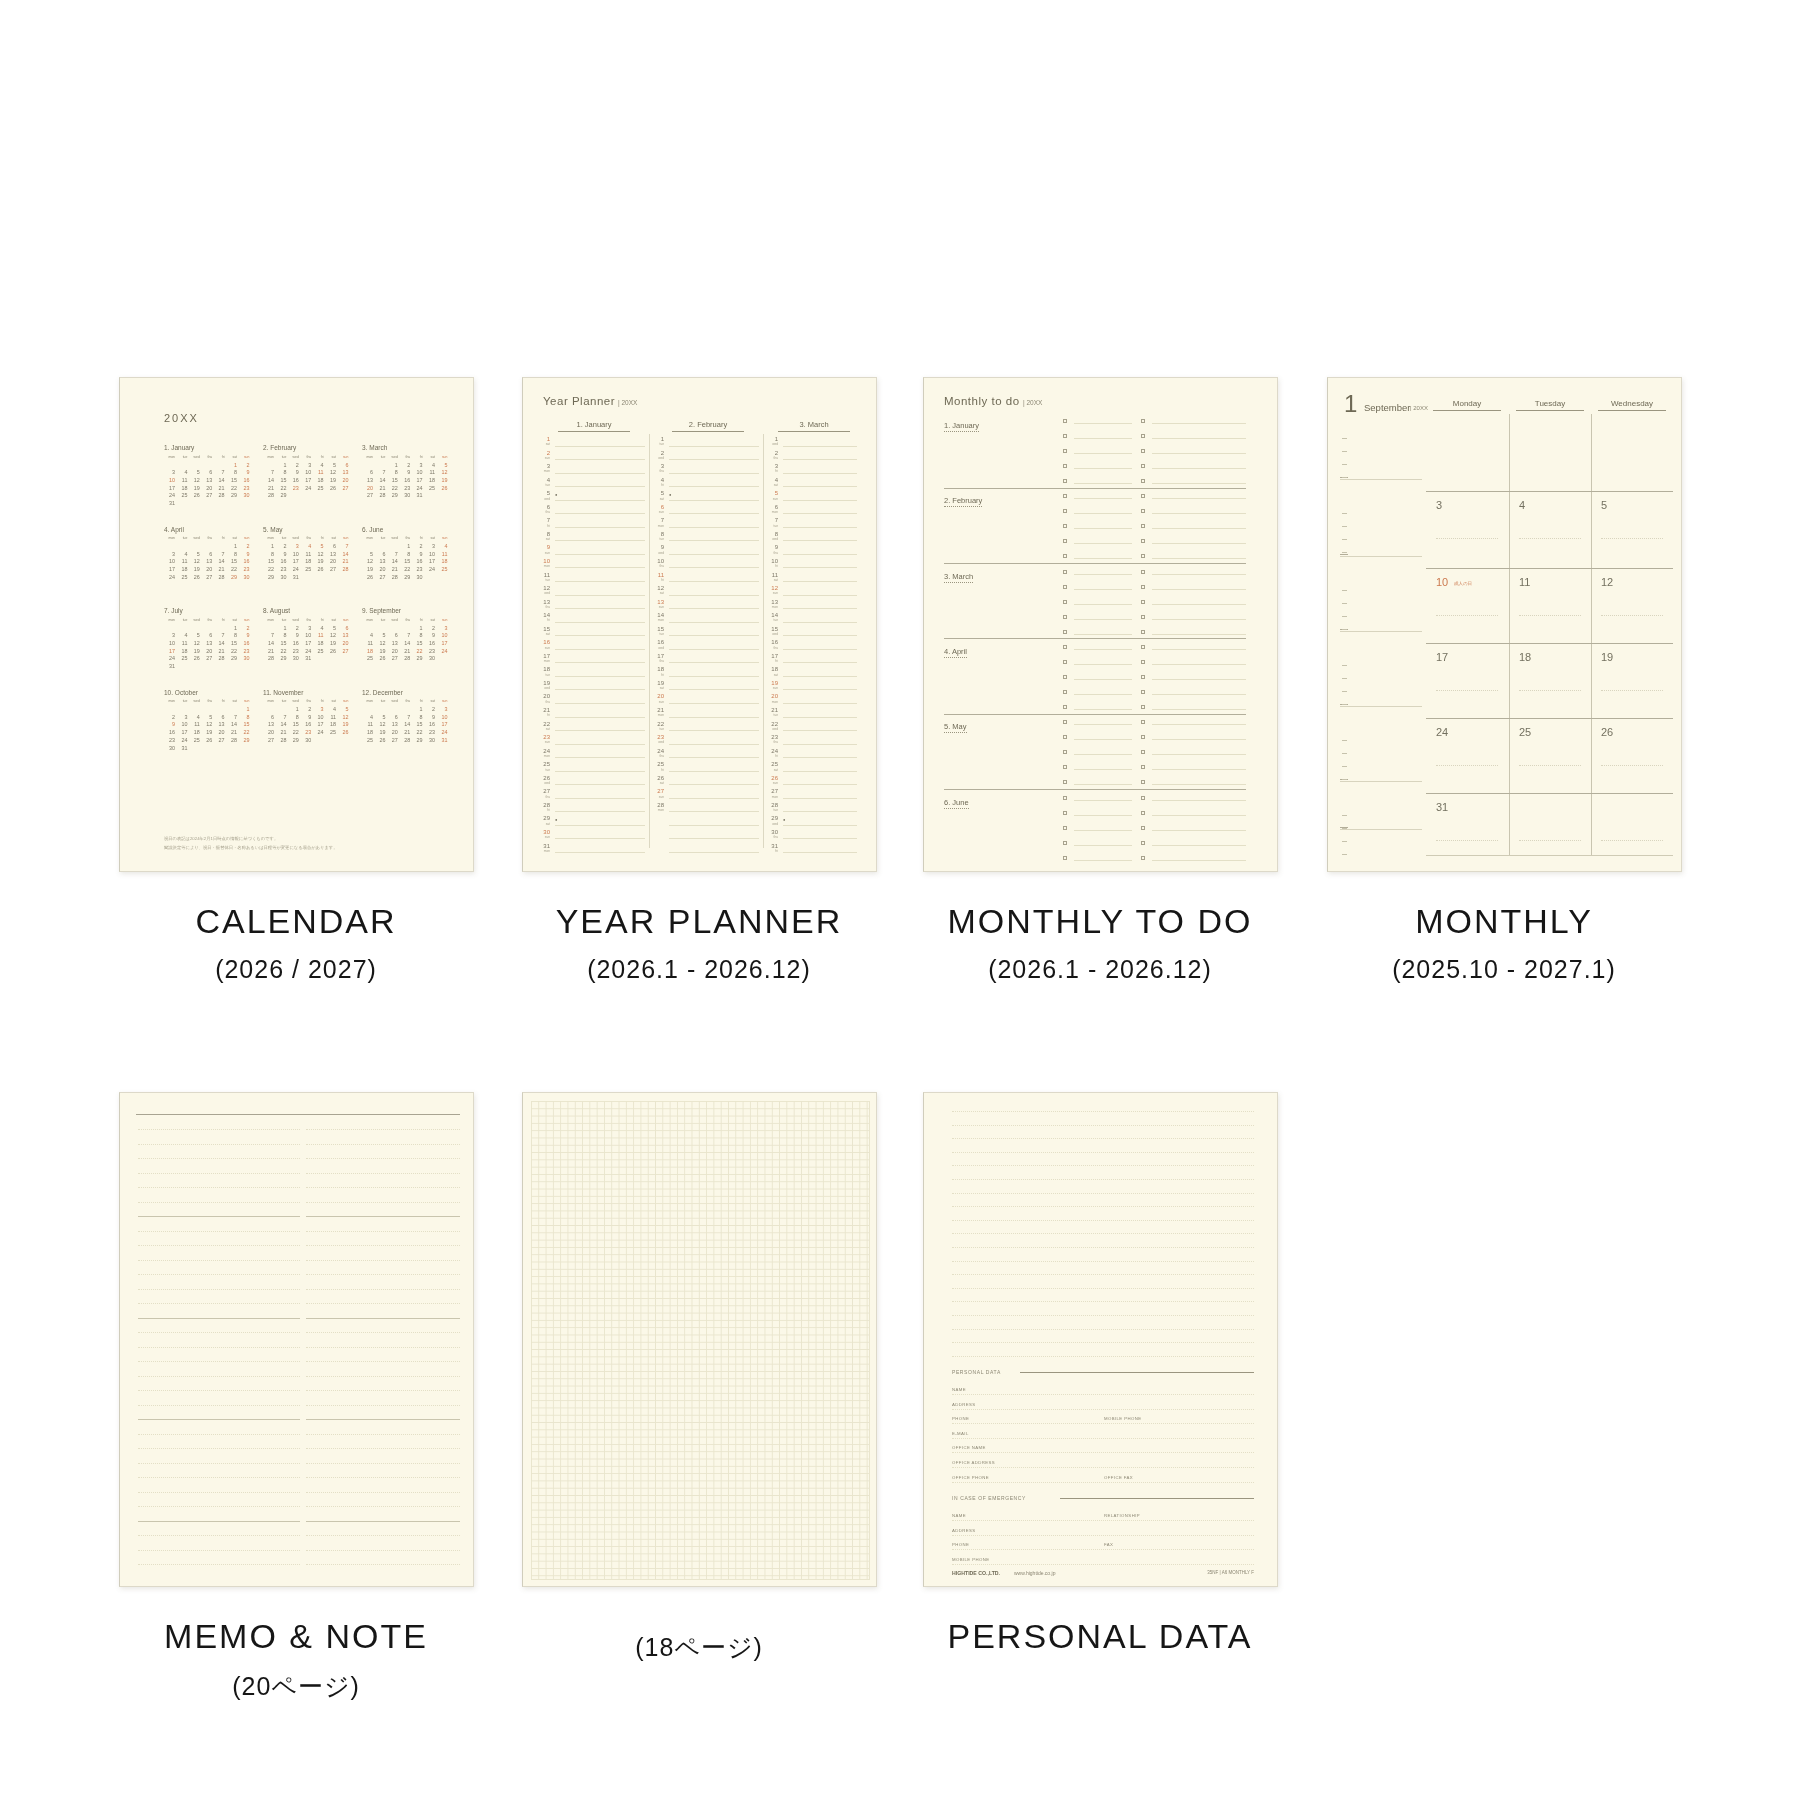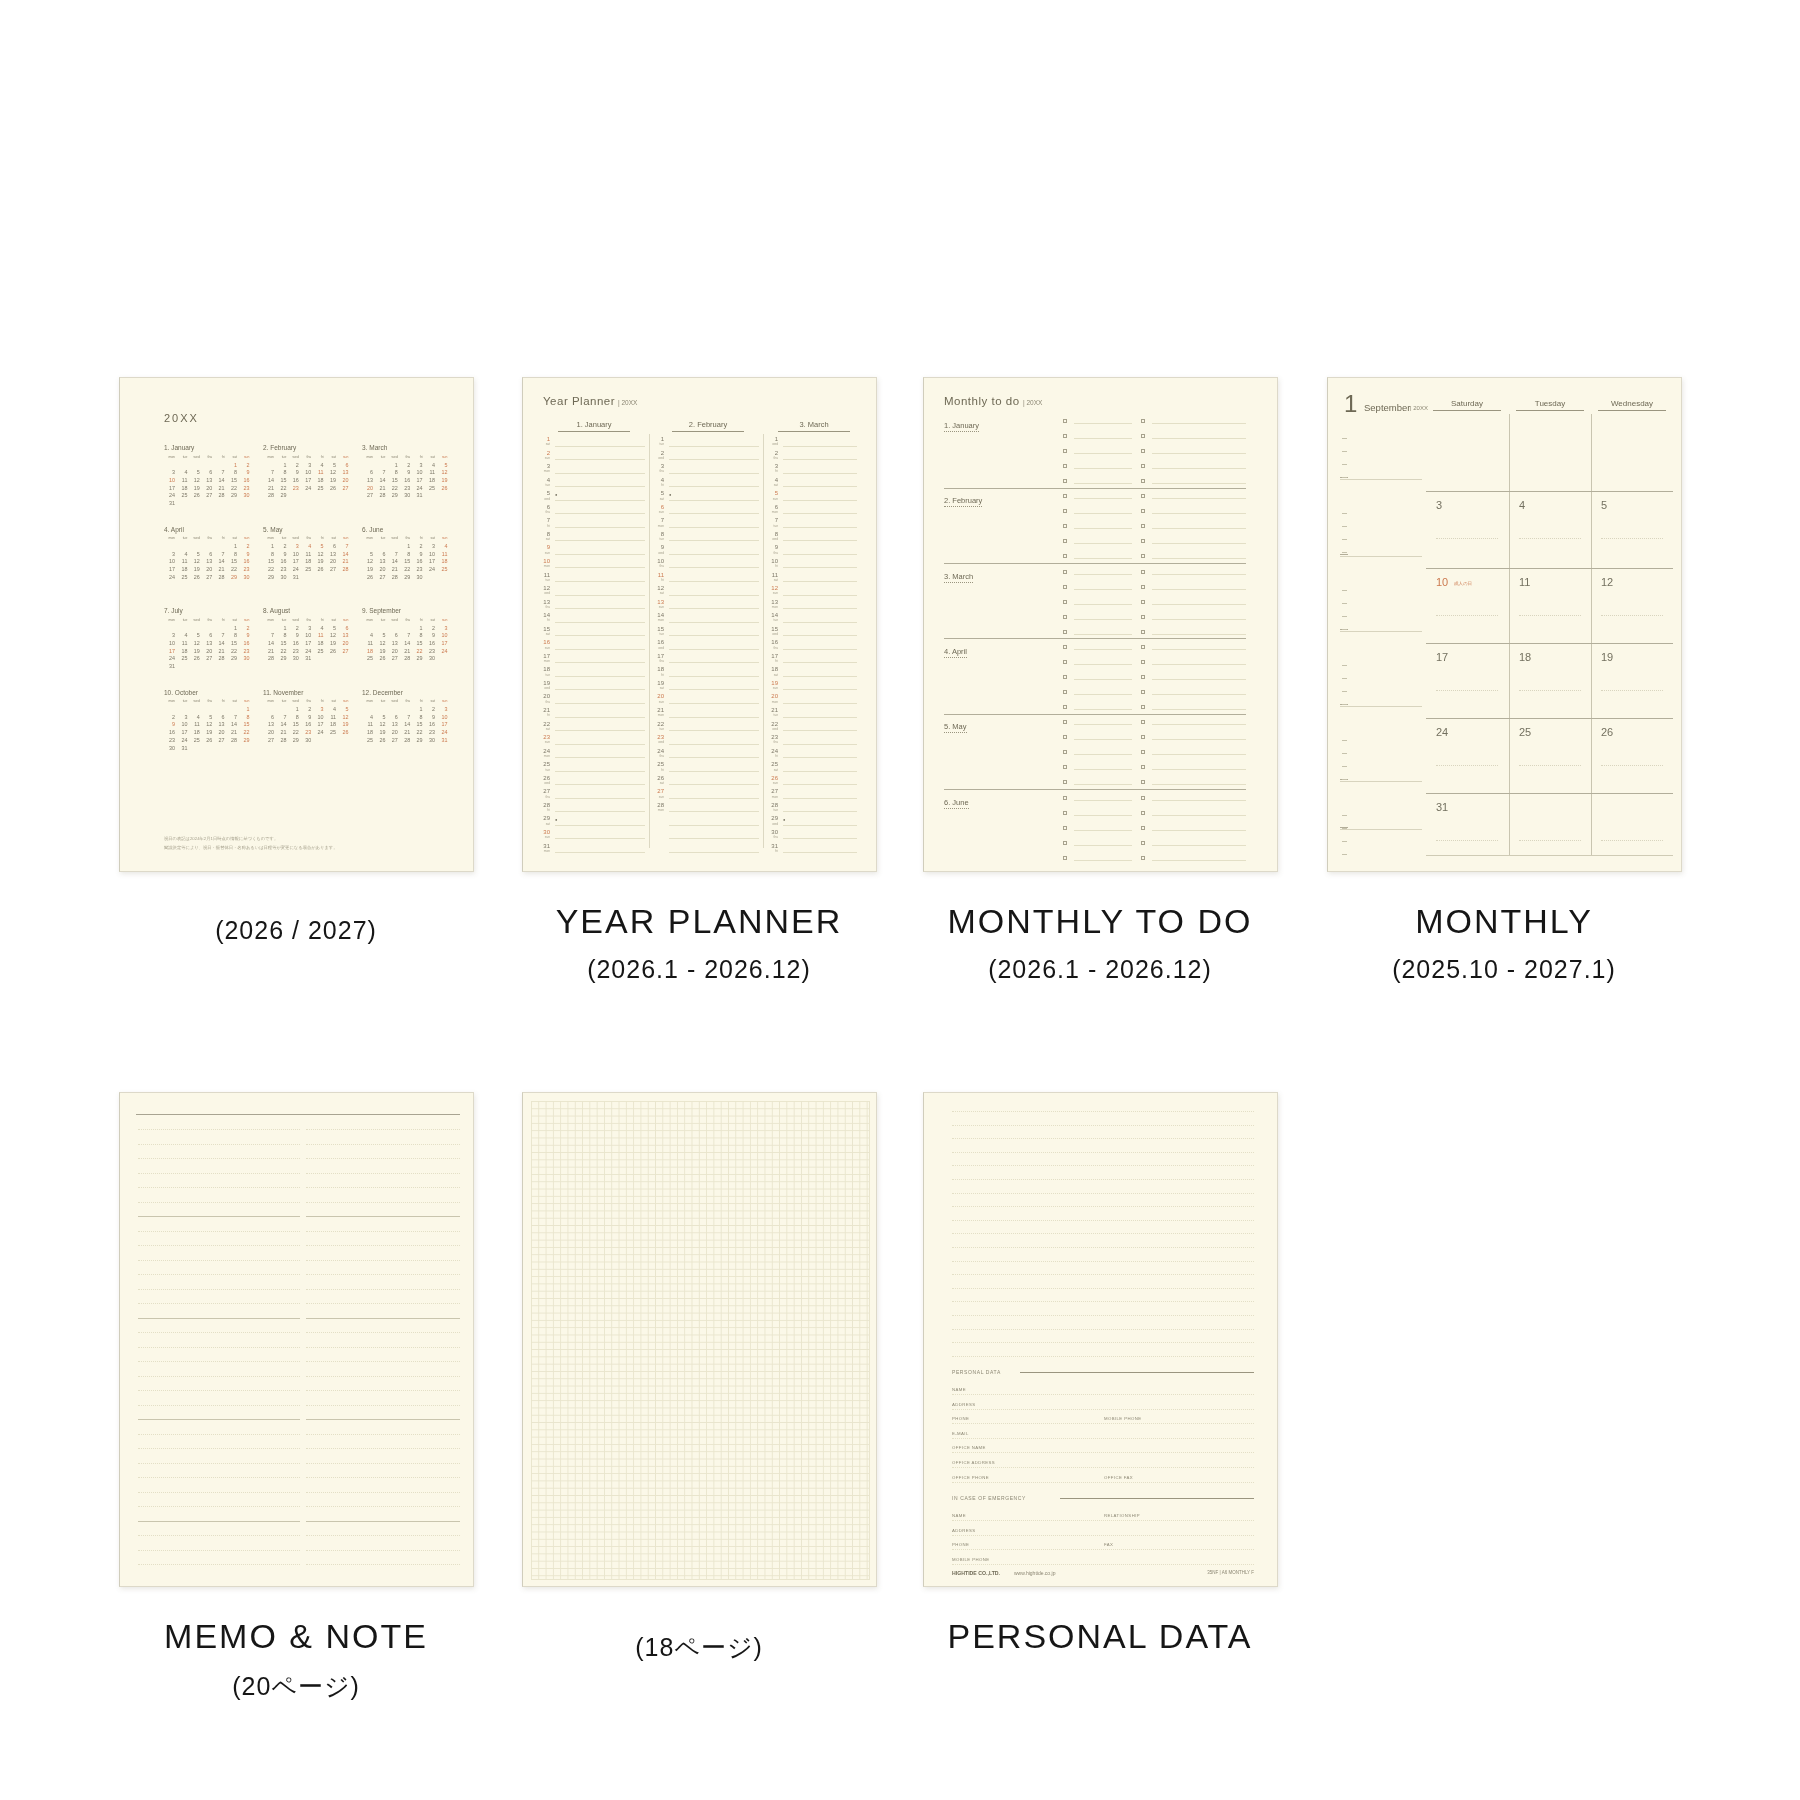--- a/index.html
+++ b/index.html
@@ -929,21 +929,21 @@
       <div style="position: absolute; left: 228px; top: 466.5px; width: 94px; height: 0px; border-top: 1px solid rgb(227, 223, 198);"></div>
       <div style="position: absolute; left: 139px; top: 477.5px; width: 4px; height: 4px; border: 1px solid rgb(167, 162, 141); box-sizing: border-box;"></div>
       <div style="position: absolute; left: 150px; top: 481.5px; width: 58px; height: 0px; border-top: 1px solid rgb(227, 223, 198);"></div>
       <div style="position: absolute; left: 217px; top: 477.5px; width: 4px; height: 4px; border: 1px solid rgb(167, 162, 141); box-sizing: border-box;"></div>
       <div style="position: absolute; left: 228px; top: 481.5px; width: 94px; height: 0px; border-top: 1px solid rgb(227, 223, 198);"></div>
     </section>
 <section class="sheet" id="sheet-monthly" style="left:1327px;top:377px">
       <div style="position: absolute; left: 16px; top: 12px; font-size: 24px; font-weight: 300; color: rgb(110, 105, 85);">1</div>
       <div style="position: absolute; left: 36px; top: 24px; font-size: 9.5px; color: rgb(110, 105, 85);">September</div>
       <div style="position: absolute; left: 82px; top: 27px; font-size: 6px; color: rgb(140, 135, 116);">|  20XX</div>
-      <div style="position: absolute; left: 105px; top: 21px; width: 68px; text-align: center; font-size: 8px; color: rgb(110, 105, 85); border-bottom: 1px solid rgb(154, 149, 127); padding-bottom: 2px;">Saturday</div>
+      <div style="position: absolute; left: 105px; top: 21px; width: 68px; text-align: center; font-size: 8px; color: rgb(110, 105, 85); border-bottom: 1px solid rgb(154, 149, 127); padding-bottom: 2px;">Monday</div>
       <div style="position: absolute; left: 188px; top: 21px; width: 68px; text-align: center; font-size: 8px; color: rgb(110, 105, 85); border-bottom: 1px solid rgb(154, 149, 127); padding-bottom: 2px;">Tuesday</div>
       <div style="position: absolute; left: 270px; top: 21px; width: 68px; text-align: center; font-size: 8px; color: rgb(110, 105, 85); border-bottom: 1px solid rgb(154, 149, 127); padding-bottom: 2px;">Wednesday</div>
       <div style="position: absolute; left: 181px; top: 36px; height: 441px; width: 0px; border-left: 1px solid rgb(201, 197, 176);"></div>
       <div style="position: absolute; left: 263px; top: 36px; height: 441px; width: 0px; border-left: 1px solid rgb(201, 197, 176);"></div>
       <div style="position: absolute; left: 98px; top: 113px; width: 247px; height: 0px; border-top: 1px solid rgb(178, 174, 154);"></div>
       <div style="position: absolute; left: 98px; top: 190px; width: 247px; height: 0px; border-top: 1px solid rgb(178, 174, 154);"></div>
       <div style="position: absolute; left: 98px; top: 265px; width: 247px; height: 0px; border-top: 1px solid rgb(178, 174, 154);"></div>
       <div style="position: absolute; left: 98px; top: 340px; width: 247px; height: 0px; border-top: 1px solid rgb(178, 174, 154);"></div>
       <div style="position: absolute; left: 98px; top: 415px; width: 247px; height: 0px; border-top: 1px solid rgb(178, 174, 154);"></div>
       <div style="position: absolute; left: 98px; top: 477px; width: 247px; height: 0px; border-top: 1px solid rgb(207, 203, 181);"></div>
@@ -1131,20 +1131,21 @@
       <div style="position: absolute; left: 180px; top: 449.2px; font-size: 4.3px; letter-spacing: 0.4px; color: rgb(140, 135, 116);">FAX</div>
       <div style="position: absolute; left: 28px; top: 456.2px; width: 302px; height: 0px; border-top: 1px dotted rgb(227, 223, 198);"></div>
       <div style="position: absolute; left: 28px; top: 463.8px; font-size: 4.3px; letter-spacing: 0.4px; color: rgb(140, 135, 116);">MOBILE PHONE</div>
       <div style="position: absolute; left: 28px; top: 470.8px; width: 302px; height: 0px; border-top: 1px dotted rgb(227, 223, 198);"></div>
       <div style="position: absolute; left: 28px; top: 477px; font-size: 5.2px; font-weight: bold; color: rgb(110, 105, 85);">HIGHTIDE CO.,LTD.</div>
       <div style="position: absolute; left: 90px; top: 477px; font-size: 5px; color: rgb(140, 135, 116);">www.hightide.co.jp</div>
       <div style="position: absolute; left: 230px; top: 477px; width: 100px; text-align: right; font-size: 4.5px; color: rgb(140, 135, 116);">35NF | A6 MONTHLY F</div>
     </section>
 
 <div class="caption" style="left:96px;top:902px">
+  <div class="cap-main">CALENDAR</div>
   <div class="cap-sub">(2026 / 2027)</div>
 </div>
 <div class="caption" style="left:499px;top:902px">
   <div class="cap-main">YEAR PLANNER</div>
   <div class="cap-sub">(2026.1 - 2026.12)</div>
 </div>
 <div class="caption" style="left:900px;top:902px">
   <div class="cap-main">MONTHLY TO DO</div>
   <div class="cap-sub">(2026.1 - 2026.12)</div>
 </div>

